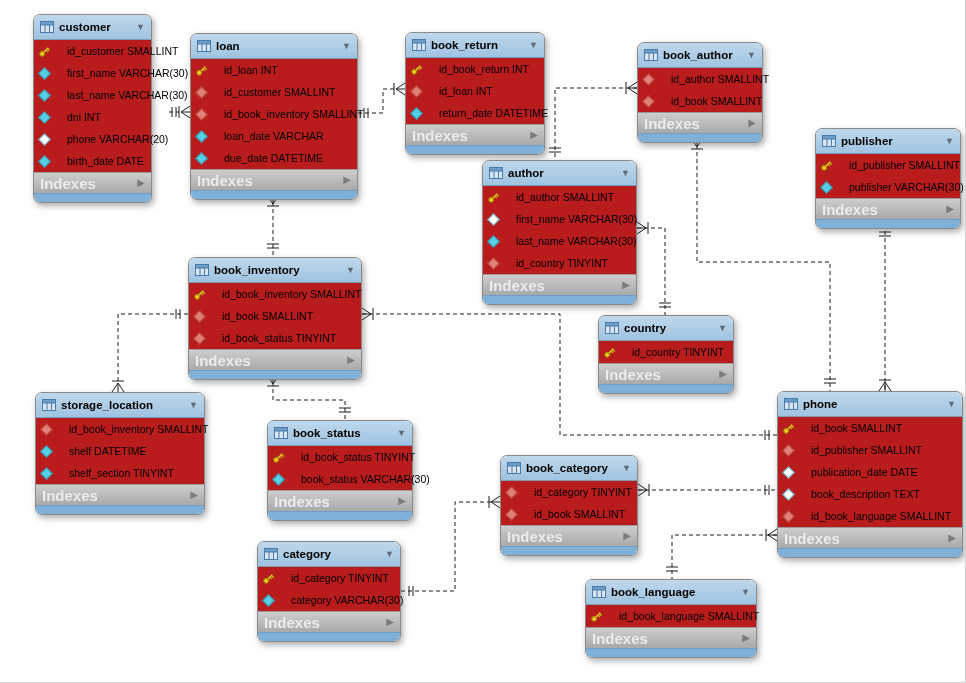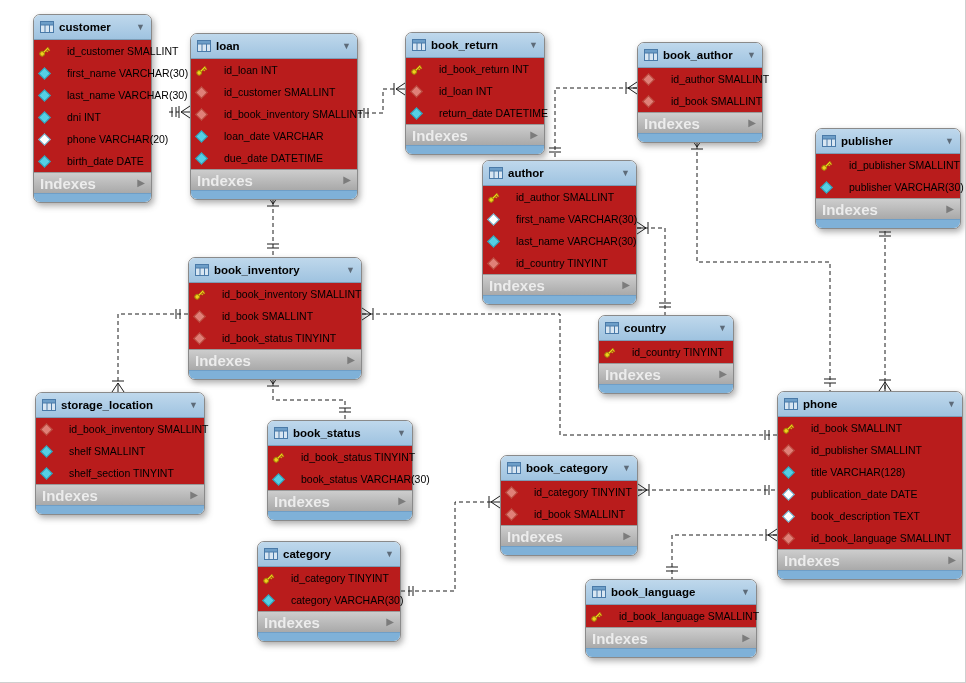--- a/index.html
+++ b/index.html
@@ -471,21 +471,21 @@
   <div class="row">
         <span class="fi">
           <span class="dia fk"></span>
         </span>
         <span class="ftext">id_book_inventory SMALLINT</span>
       </div>
   <div class="row">
         <span class="fi">
           <span class="dia nn"></span>
         </span>
-        <span class="ftext">shelf SMALLINT</span>
+        <span class="ftext">shelf DATETIME</span>
       </div>
   <div class="row">
         <span class="fi">
           <span class="dia nn"></span>
         </span>
         <span class="ftext">shelf_section TINYINT</span>
       </div>
   <div class="idx">
         <span class="idxlabel">Indexes</span>
         <span class="idxarrow">▶</span>
@@ -591,26 +591,20 @@
         <span class="ftext">id_book SMALLINT</span>
       </div>
   <div class="row">
         <span class="fi">
           <span class="dia fk"></span>
         </span>
         <span class="ftext">id_publisher SMALLINT</span>
       </div>
   <div class="row">
         <span class="fi">
-          <span class="dia nn"></span>
-        </span>
-        <span class="ftext">title VARCHAR(128)</span>
-      </div>
-  <div class="row">
-        <span class="fi">
           <span class="dia nu"></span>
         </span>
         <span class="ftext">publication_date DATE</span>
       </div>
   <div class="row">
         <span class="fi">
           <span class="dia nu"></span>
         </span>
         <span class="ftext">book_description TEXT</span>
       </div>

